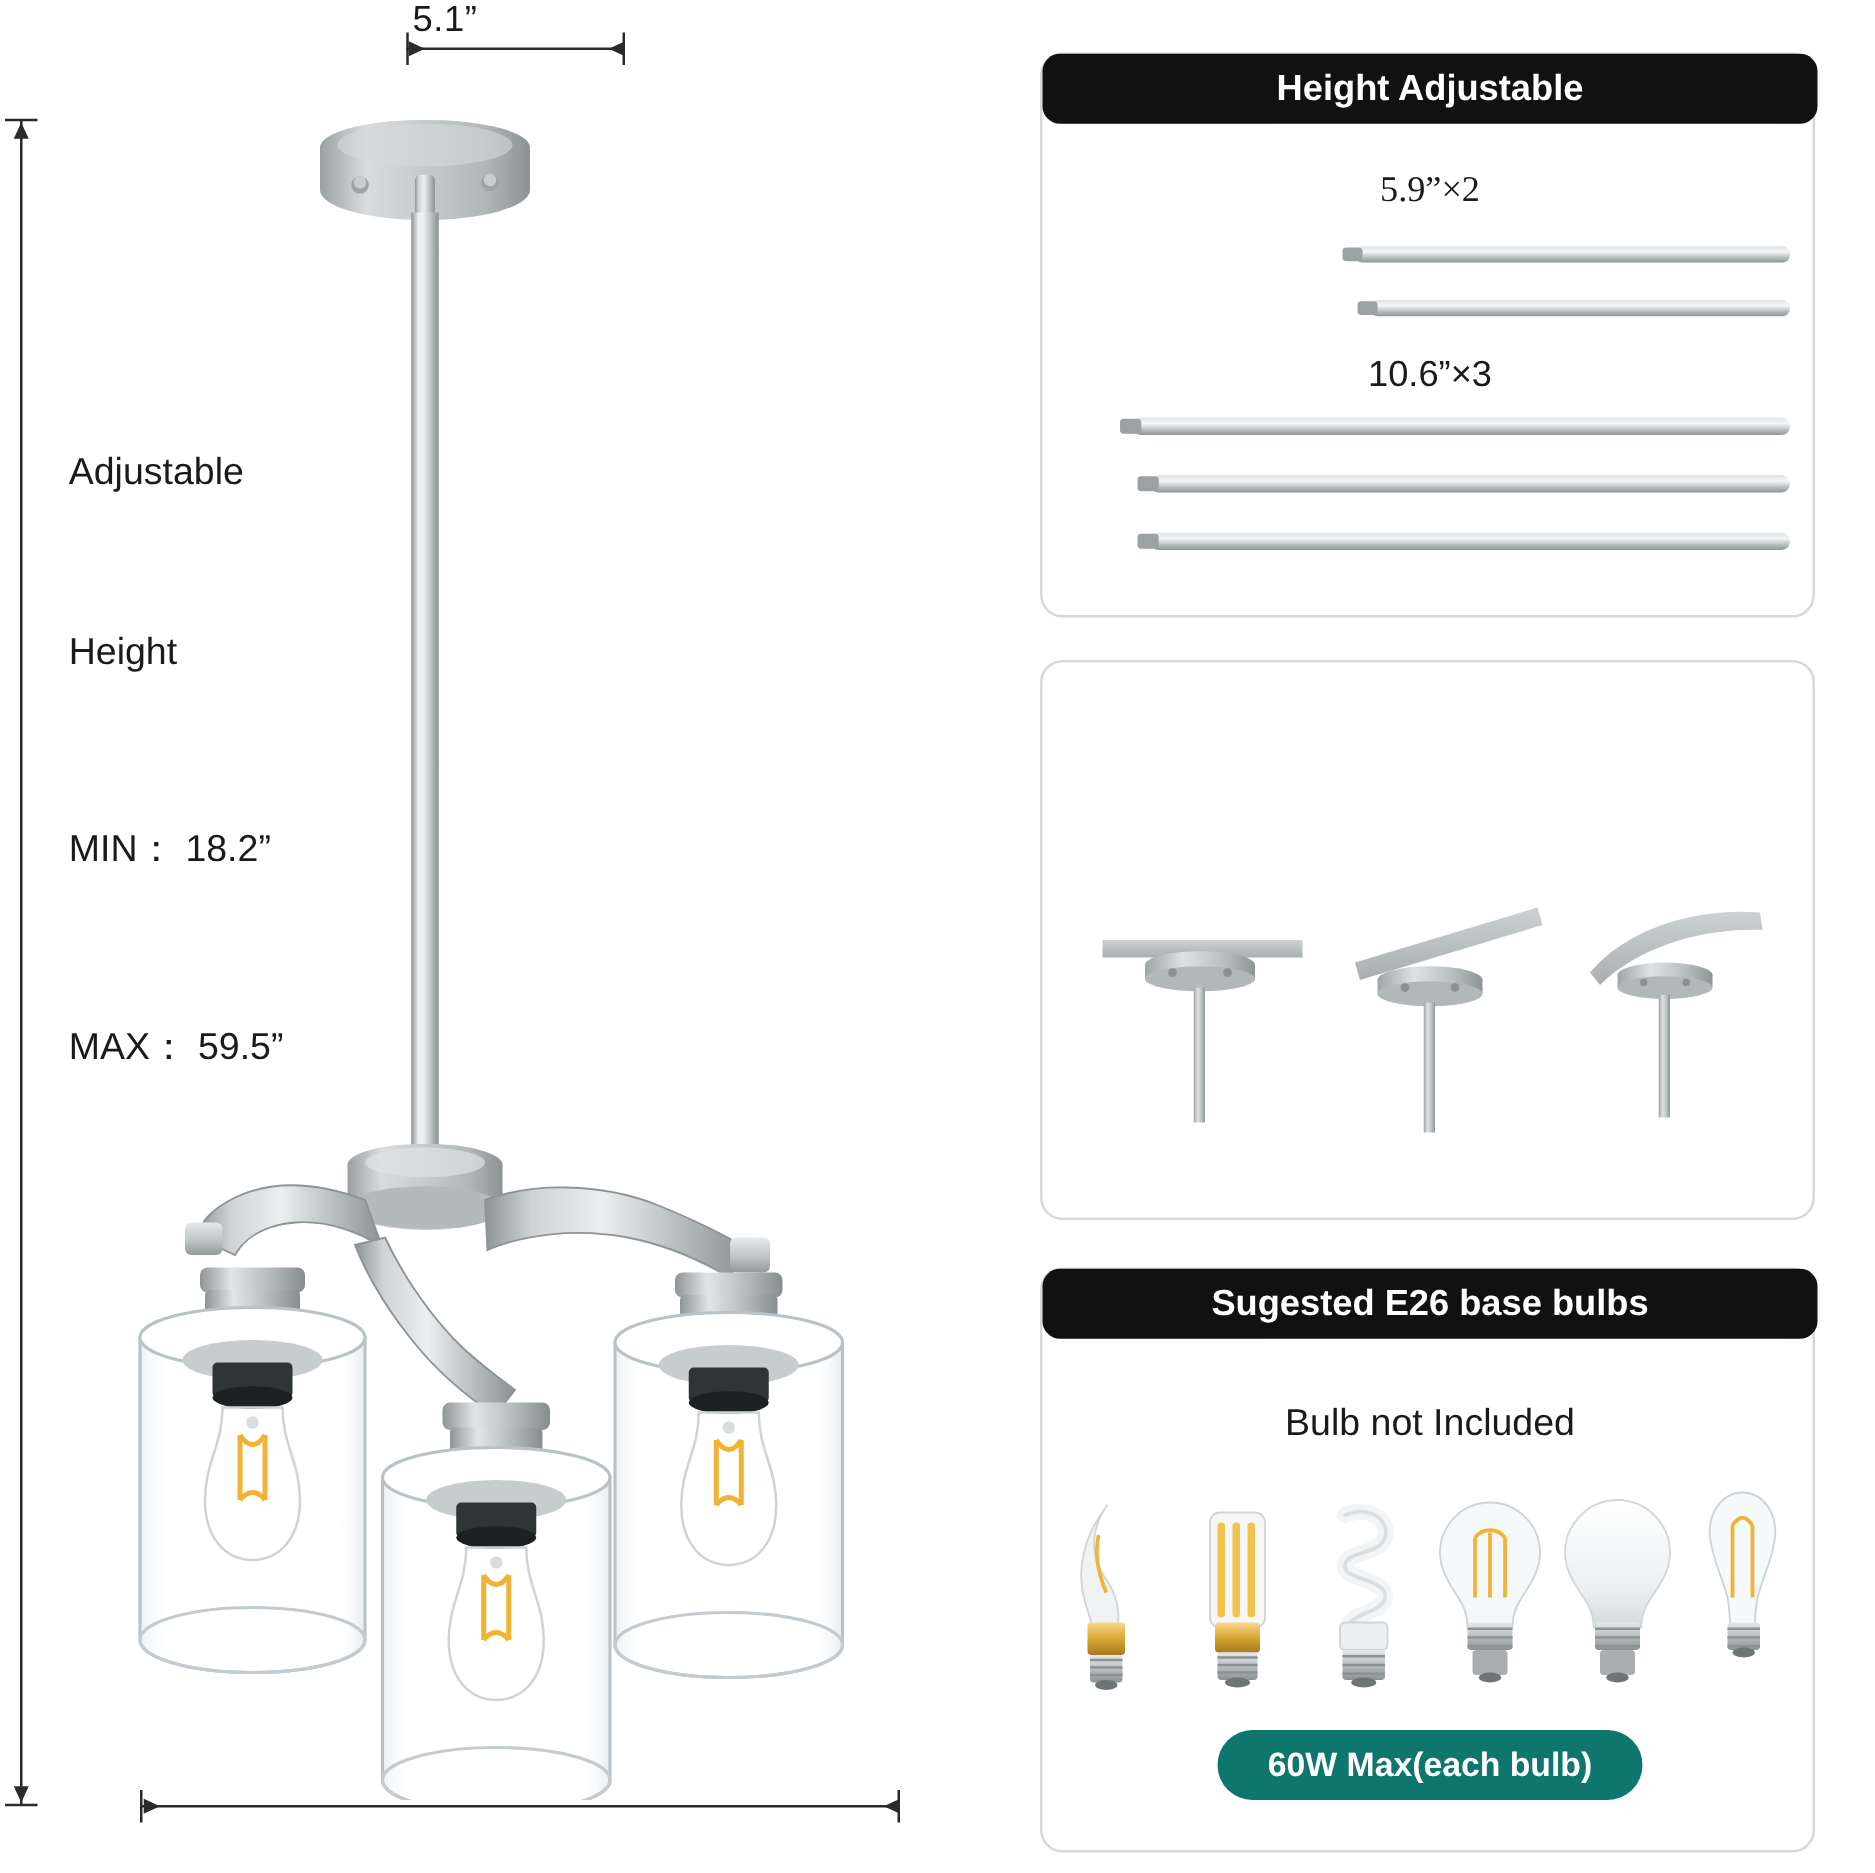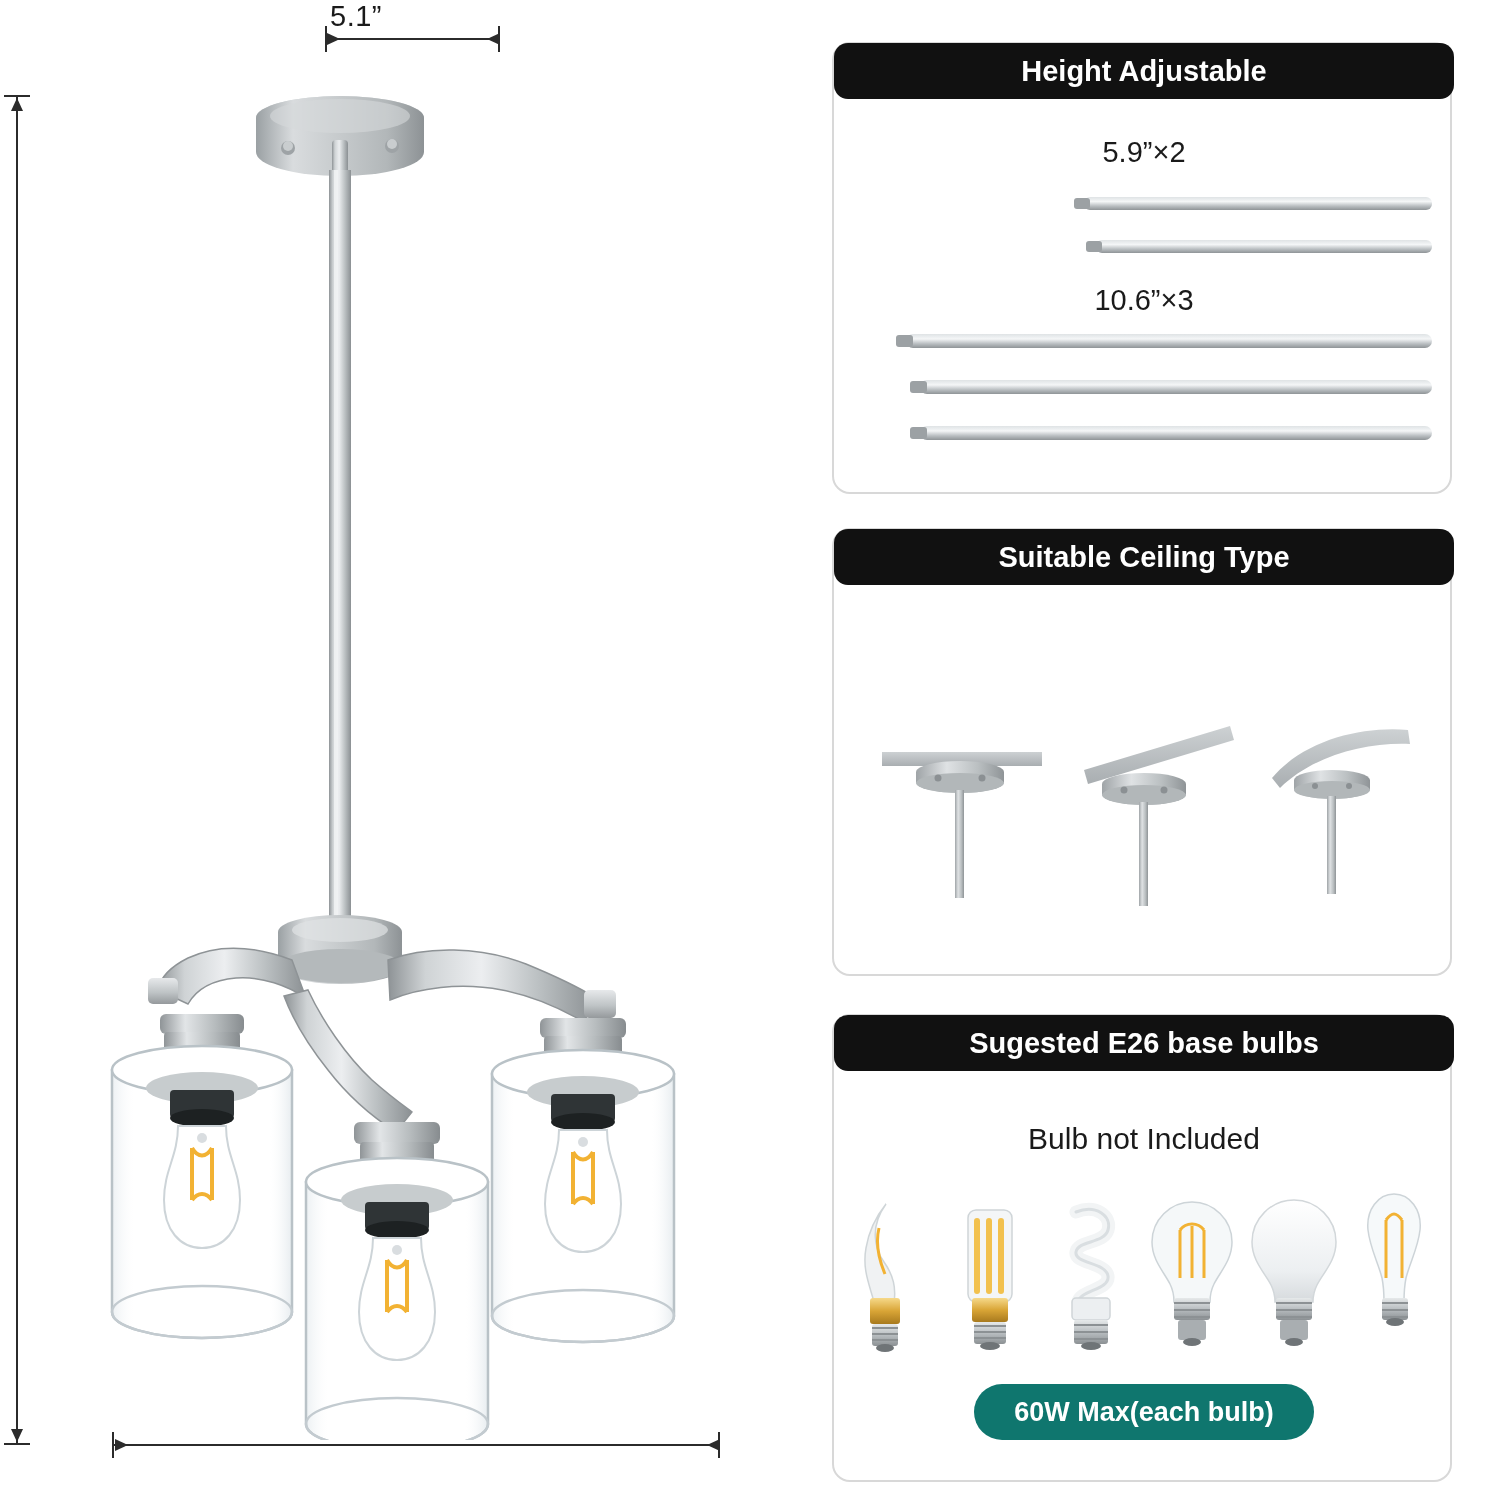--- a/index.html
+++ b/index.html
@@ -253,20 +253,26 @@
     <div class="top-dim-tick-r"></div>
     <div class="arrow-right-head" style="left:327px; top:33px;"></div>
     <div class="arrow-left-head" style="left:487px; top:33px;"></div>
 
     <div class="v-dim-line"></div>
     <div class="v-dim-tick-top"></div>
     <div class="v-dim-tick-bot"></div>
     <div class="arrow-up-head" style="left:11px; top:98px;"></div>
     <div class="arrow-down-head" style="left:11px; top:1429px;"></div>
 
+    <div class="height-text">
+      <div>Adjustable</div>
+      <div>Height</div>
+      <div style="margin-top:14px;">MIN： 18.2”</div>
+      <div style="margin-top:14px;">MAX： 59.5”</div>
+    </div>
 
     <svg class="fixture" viewBox="0 0 740 1380">
       <defs>
         <linearGradient id="gNick" x1="0" y1="0" x2="1" y2="0">
           <stop offset="0%" stop-color="#8e9396"></stop>
           <stop offset="18%" stop-color="#cfd3d5"></stop>
           <stop offset="45%" stop-color="#eceef0"></stop>
           <stop offset="72%" stop-color="#bcc1c3"></stop>
           <stop offset="100%" stop-color="#8b9093"></stop>
         </linearGradient>
@@ -402,21 +408,21 @@
     <div class="dia-tick-r"></div>
     <div class="arrow-right-head" style="left:115px; top:1439px;"></div>
     <div class="arrow-left-head" style="left:707px; top:1439px;"></div>
   </div>
 
   <div class="right-col">
 
     <div class="card" id="card-height">
       <div class="card-title">Height Adjustable</div>
 
-      <div class="rod-label" style="left:210px; top:92px; width:200px;">5.9”×2</div>
+      <div class="rod-label" style="left:210px; top:92px; width:200px;font-family:Liberation Serif, serif;">5.9”×2</div>
       <div class="rod-label" style="left:205px; top:240px; width:210px;">10.6”×3</div>
 
       <svg style="position:absolute; left:0; top:0; width:620px; height:452px;" viewBox="0 0 620 452">
         <defs>
           <linearGradient id="rodG" x1="0" y1="0" x2="0" y2="1">
             <stop offset="0%" stop-color="#dfe3e5"></stop>
             <stop offset="35%" stop-color="#f4f6f7"></stop>
             <stop offset="70%" stop-color="#b9bec1"></stop>
             <stop offset="100%" stop-color="#8f9497"></stop>
           </linearGradient>
@@ -440,21 +446,20 @@
           <rect x="76" y="337" width="17" height="12" rx="3" fill="#9ca1a4"></rect>
         </g>
         <g>
           <rect x="86" y="382" width="512" height="14" rx="7" fill="url(#rodG)"></rect>
           <rect x="76" y="383" width="17" height="12" rx="3" fill="#9ca1a4"></rect>
         </g>
       </svg>
     </div>
 
     <div class="card" id="card-ceiling">
-      <div class="card-title">Suitable Ceiling Type</div>
 
       <svg style="position:absolute; left:0; top:0; width:620px; height:448px;" viewBox="0 0 620 448">
         <defs>
           <linearGradient id="cSlab" x1="0" y1="0" x2="0" y2="1">
             <stop offset="0%" stop-color="#cdd1d3"></stop>
             <stop offset="100%" stop-color="#a9aeb1"></stop>
           </linearGradient>
           <linearGradient id="cCan" x1="0" y1="0" x2="1" y2="0">
             <stop offset="0%" stop-color="#9fa4a7"></stop>
             <stop offset="35%" stop-color="#dfe2e4"></stop>

